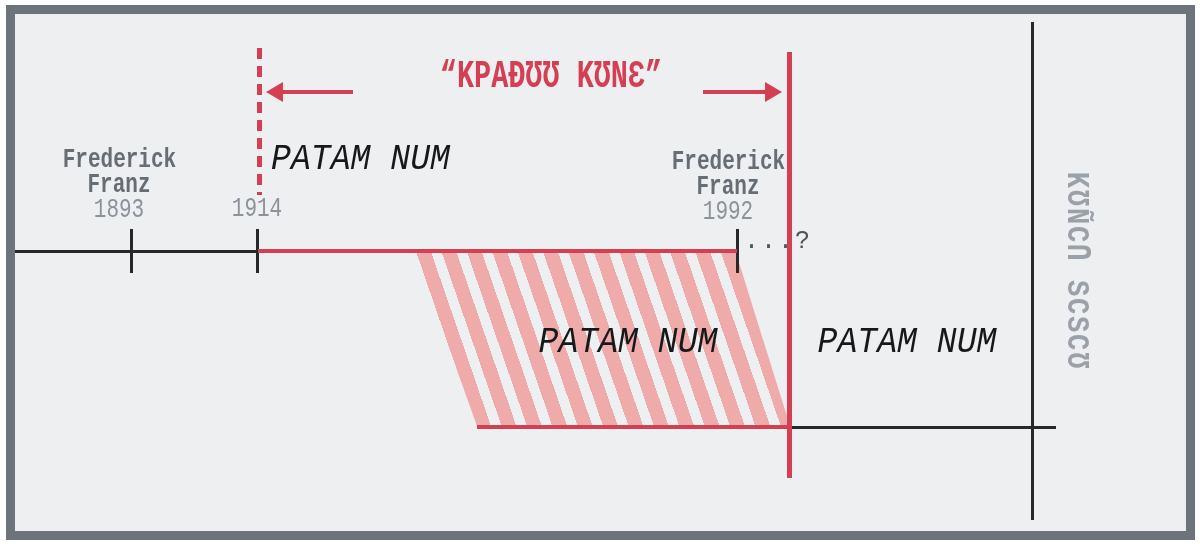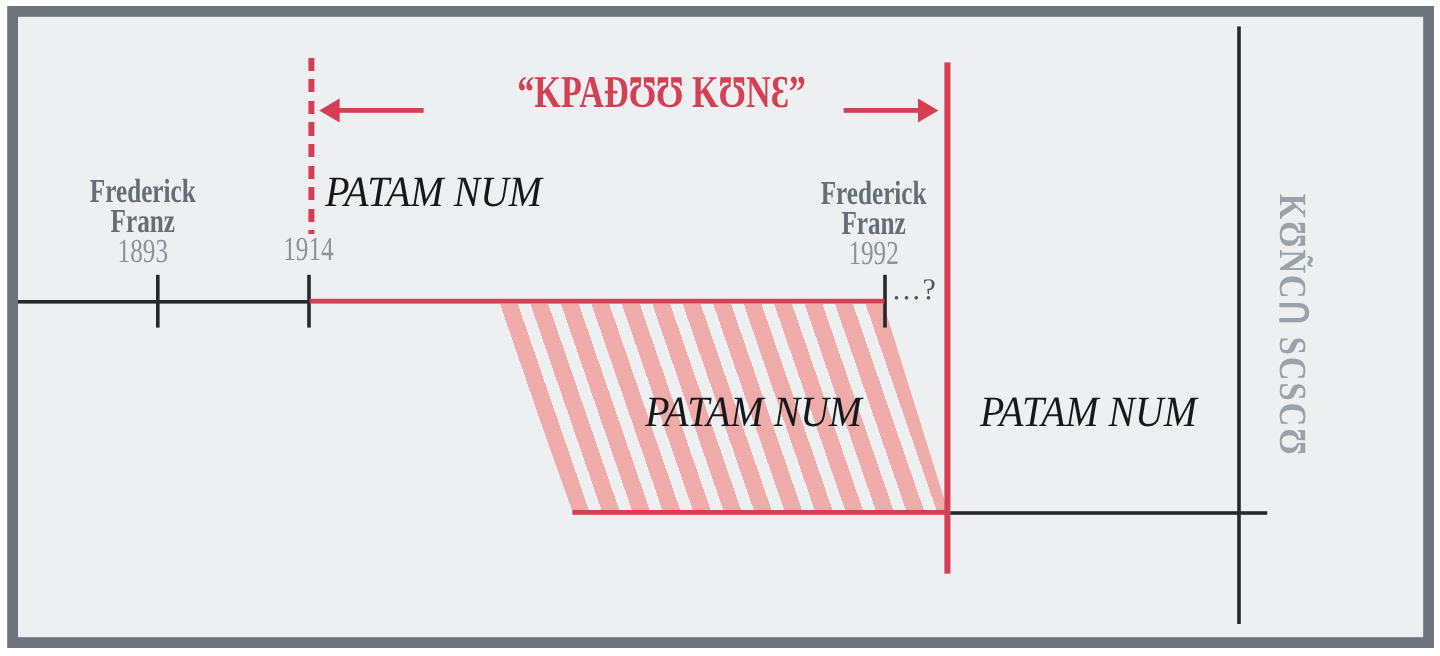--- a/index.html
+++ b/index.html
@@ -1,18 +1,18 @@
 <!DOCTYPE html>
 <html><head>
 <meta charset="utf-8">
 <style>
   html,body{margin:0;padding:0;background:#ffffff;}
   #canvas{
     position:relative;width:1200px;height:547px;background:#ffffff;overflow:hidden;
-    font-family:Liberation Serif, serif;
+    font-family:Liberation Mono, monospace;
   }
   .frame{
     position:absolute;left:6px;top:5px;width:1189px;height:535px;
     box-sizing:border-box;border:9px solid #6c737a;background:#edeff1;
   }
   .abs{position:absolute;}
   
   .black-line{background:#26282a;}
   .red{background:#d43f54;}
   .dashed-v{

